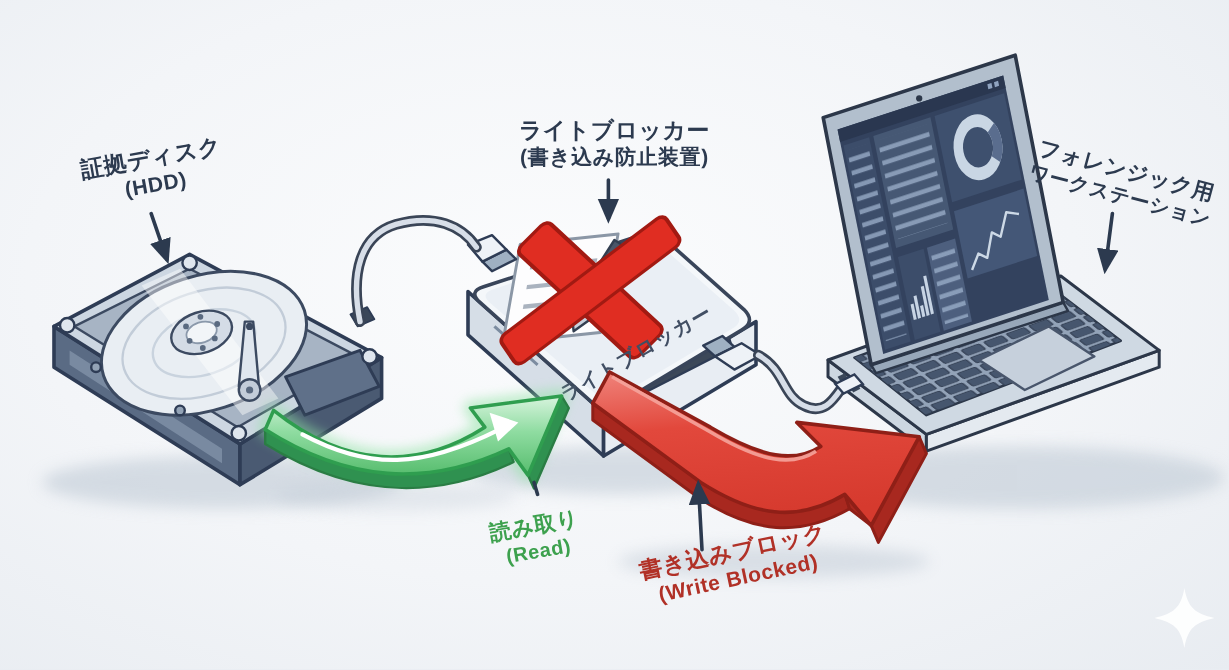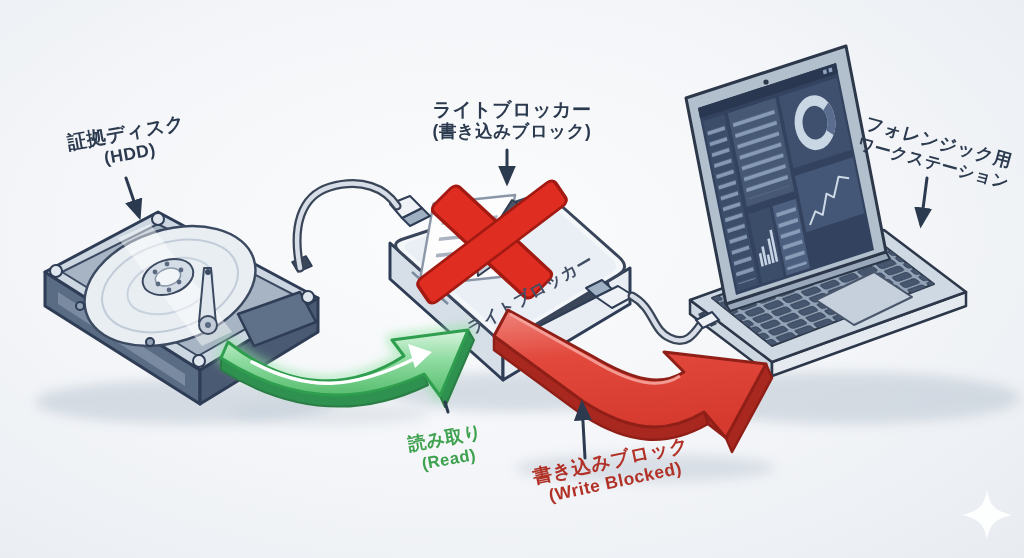--- a/index.html
+++ b/index.html
@@ -212,21 +212,21 @@
 
   <path opacity="0.9" fill="#ffffff" d="M987,490 C990,507 996,511 1012,515 C996,519 990,523 987,540 C984,523 978,519 962,515 C978,511 984,507 987,490 Z"></path>
 </svg>
 
   <div class="lbl" id="lbl-evidence">
     <div class="l1">証拠ディスク</div>
     <div class="l2">(HDD)</div>
   </div>
   <div class="lbl" id="lbl-blocker">
     <div class="l1">ライトブロッカー</div>
-    <div class="l2">(書き込みブロック)</div>
+    <div class="l2">(書き込み防止装置)</div>
   </div>
   <div class="lbl" id="lbl-workstation">
     <div class="l1">フォレンジック用</div>
     <div class="l2">ワークステーション</div>
   </div>
   <div class="lbl" id="lbl-read">
     <div class="l1">読み取り</div>
     <div class="l2">(Read)</div>
   </div>
   <div class="lbl" id="lbl-blocked">

